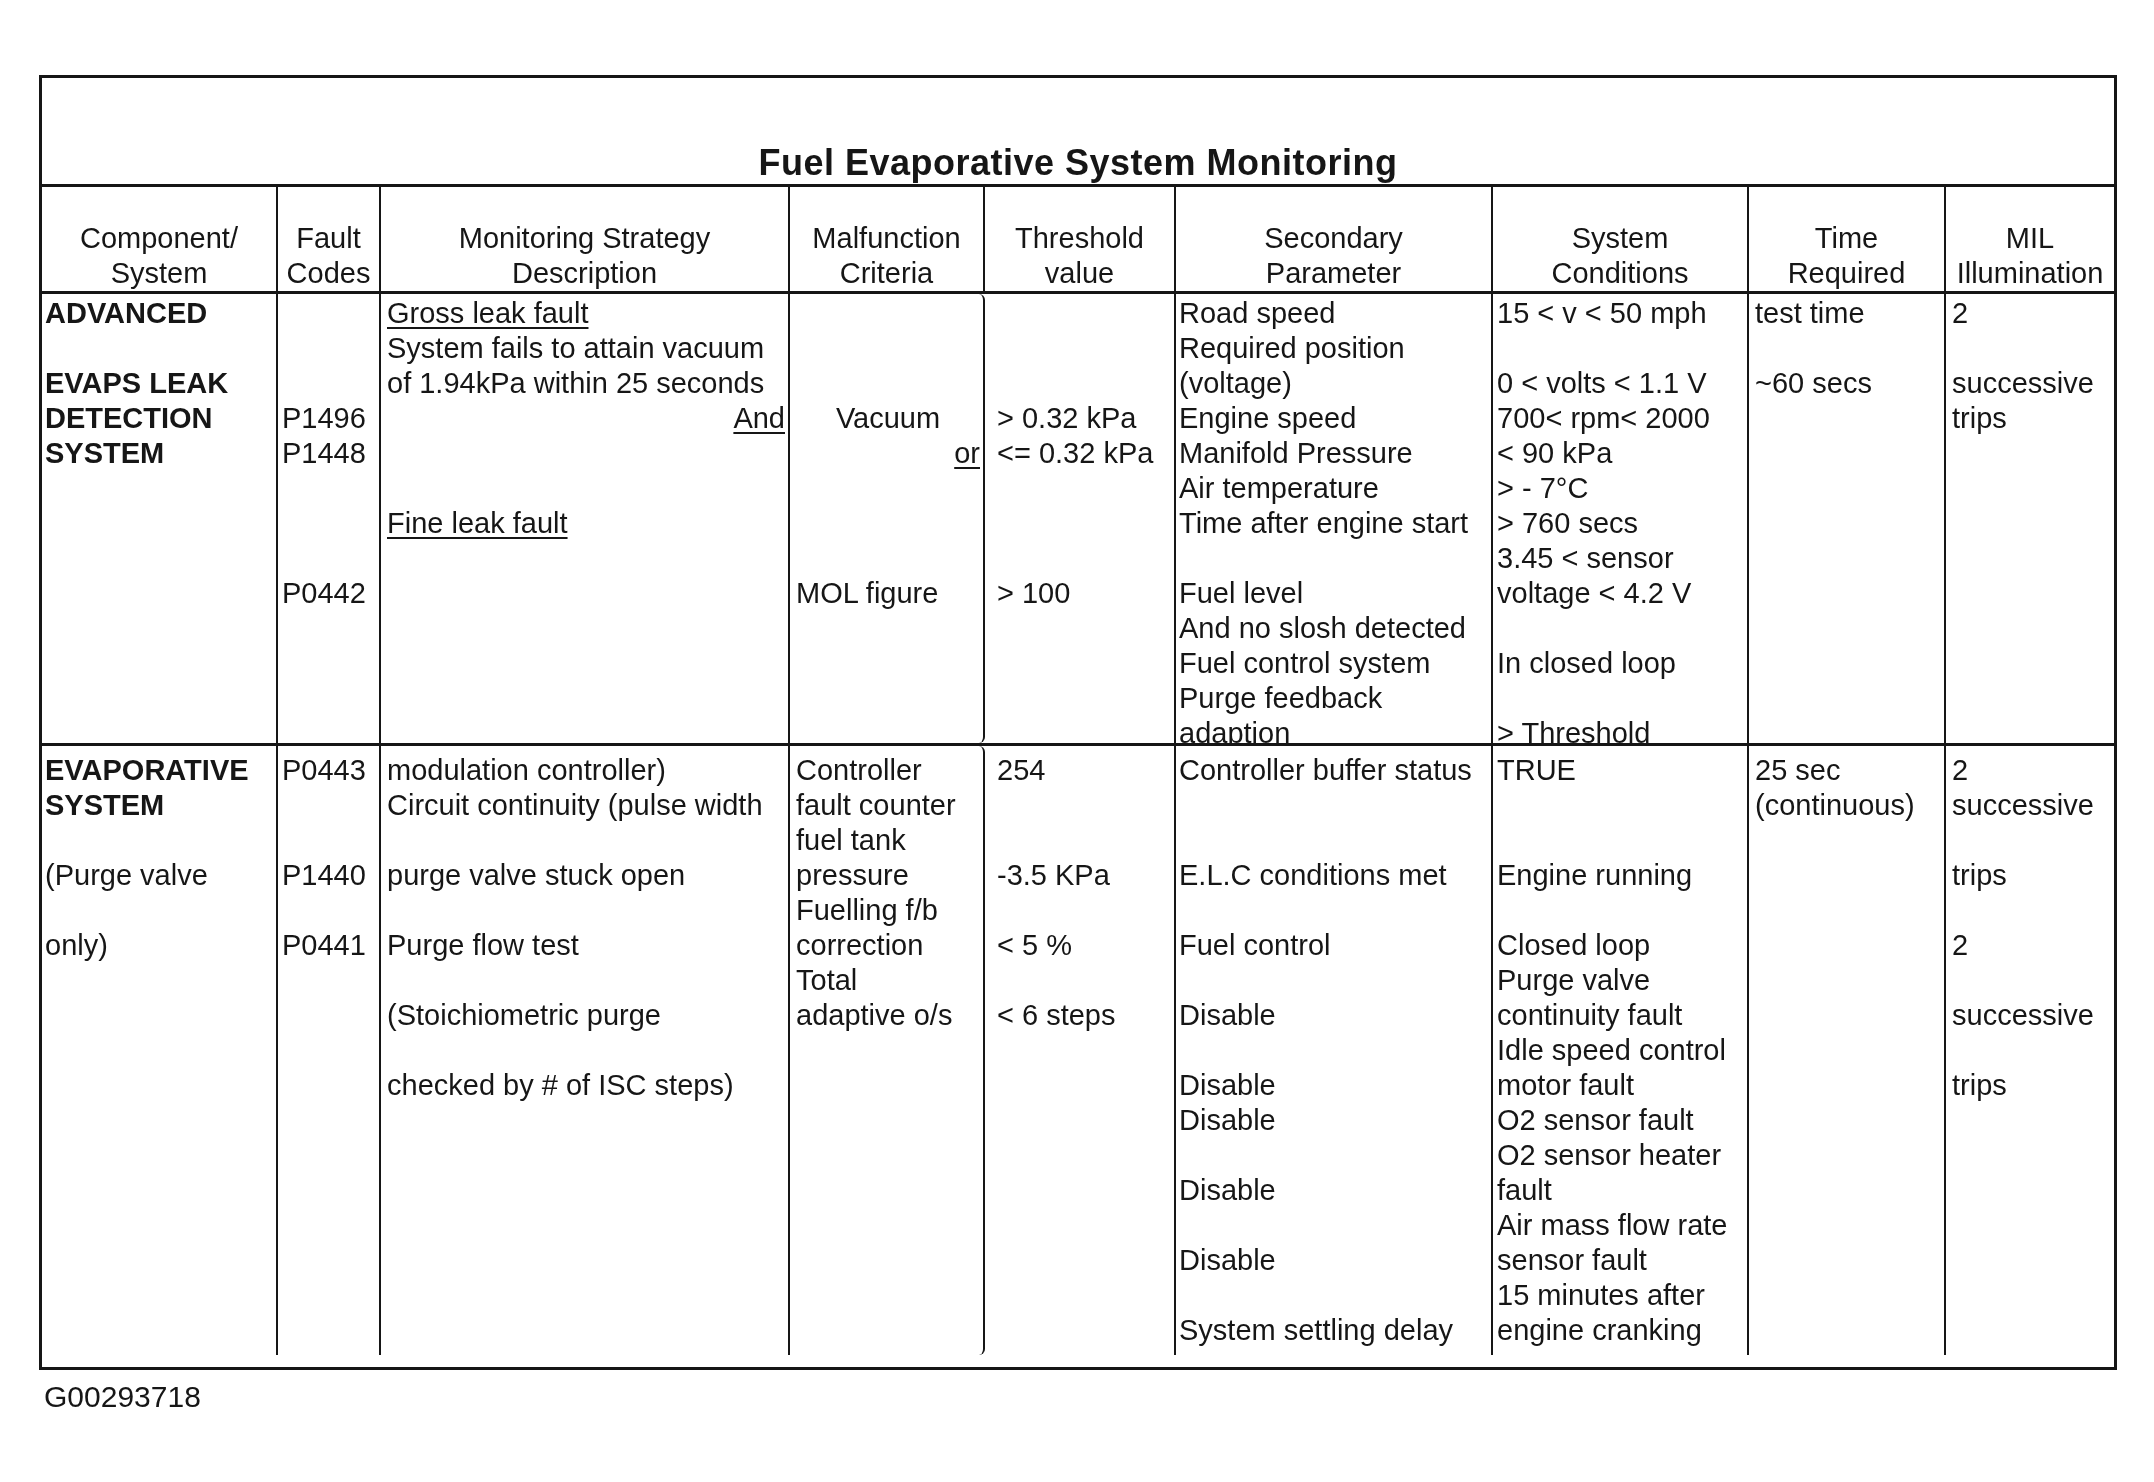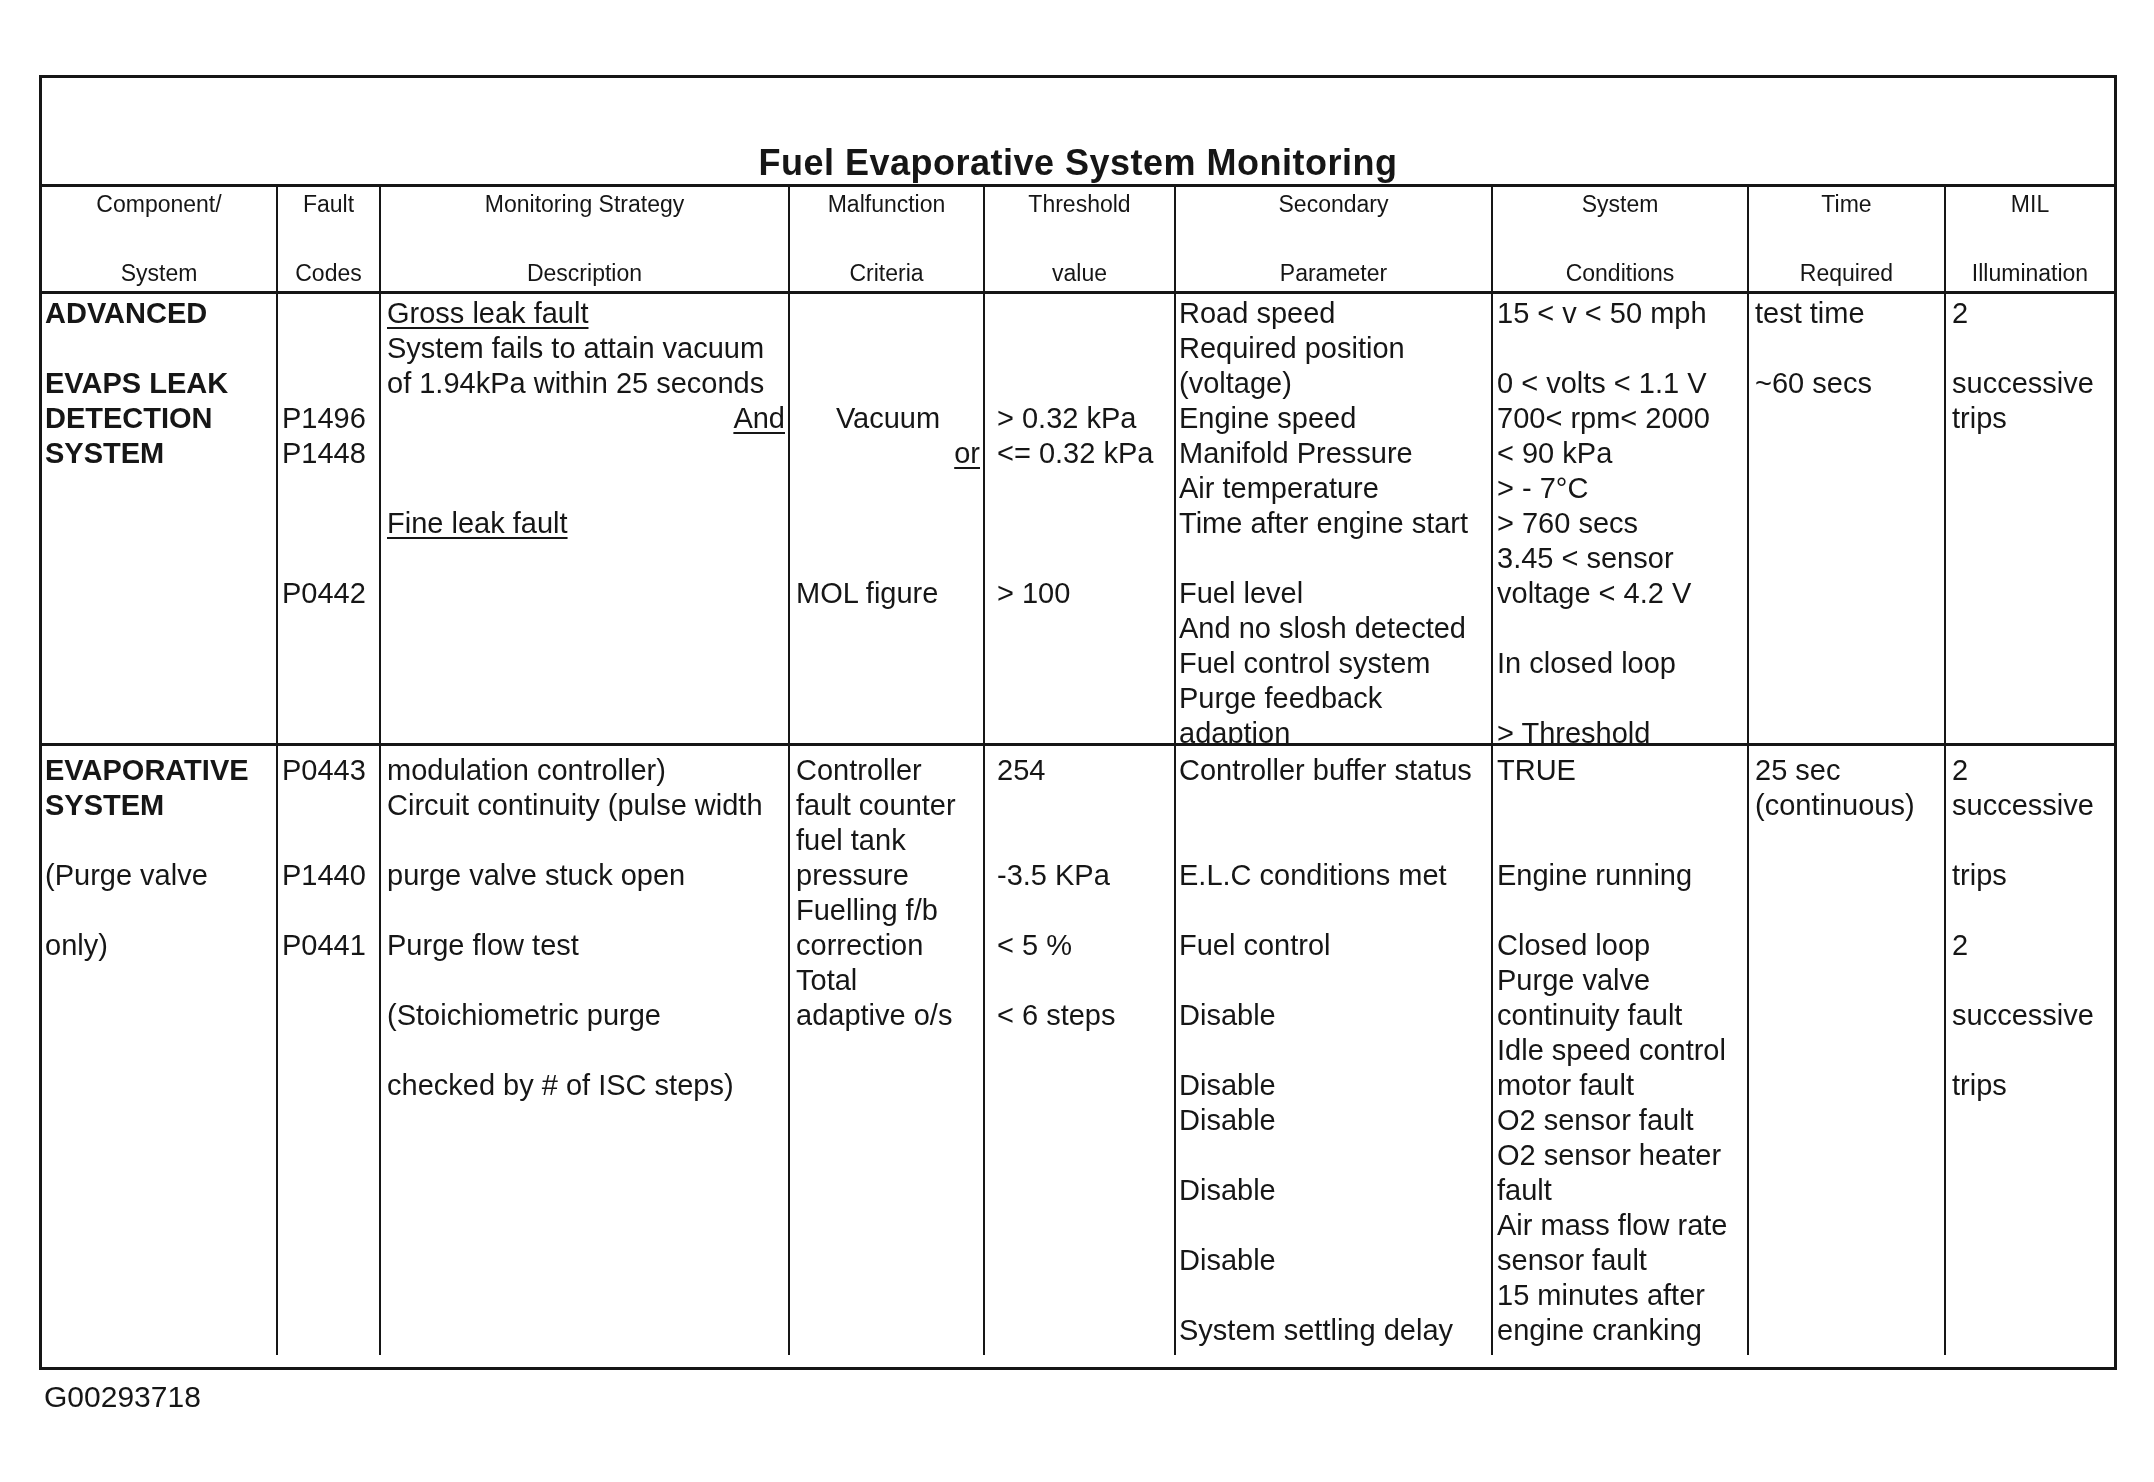--- a/index.html
+++ b/index.html
@@ -32,32 +32,32 @@
     grid-template-columns:236px 103px 409px 195px 191px 317px 256px 197px 168px;
   }
   .header-row{height:107px;border-bottom:3px solid var(--ink);}
   .body-row.r1{height:452px;border-bottom:3px solid var(--ink);}
   .body-row.r2{height:609px;}
 
   .hcell,.cell{border-right:2px solid var(--ink);overflow:hidden;}
   .hcell:last-child,.cell:last-child{border-right:none;}
 
   .hcell{
-    display:flex;flex-direction:column;justify-content:space-between;align-items:center;
-    text-align:center;font-size:23px;line-height:35px;
+    display:flex;flex-direction:column;justify-content:flex-end;align-items:center;
+    text-align:center;font-size:29px;line-height:35px;
   }
 
   .cell{font-size:29px;padding-top:2px;}
   .r2 .cell{padding-top:7px;}
 
   
   .cell:nth-child(1){padding-left:3px;padding-right:4px;}
   .cell:nth-child(2){padding-left:4px;padding-right:2px;}
   .cell:nth-child(3){padding-left:6px;padding-right:3px;}
-  .cell:nth-child(4){padding-left:6px;padding-right:3px;}
+  .cell:nth-child(4){padding-left:6px;padding-right:3px;border-radius:6px;}
   .cell:nth-child(5){padding-left:12px;padding-right:3px;}
   .cell:nth-child(6){padding-left:3px;padding-right:2px;}
   .cell:nth-child(7){padding-left:4px;padding-right:2px;}
   .cell:nth-child(8){padding-left:6px;padding-right:3px;}
   .cell:nth-child(9){padding-left:6px;padding-right:3px;}
 
   .ln{height:35px;line-height:35px;white-space:nowrap;}
   .ln.ar{text-align:right;}
   .ln.ac{text-align:center;}
   .ln.bold{font-weight:700;}

